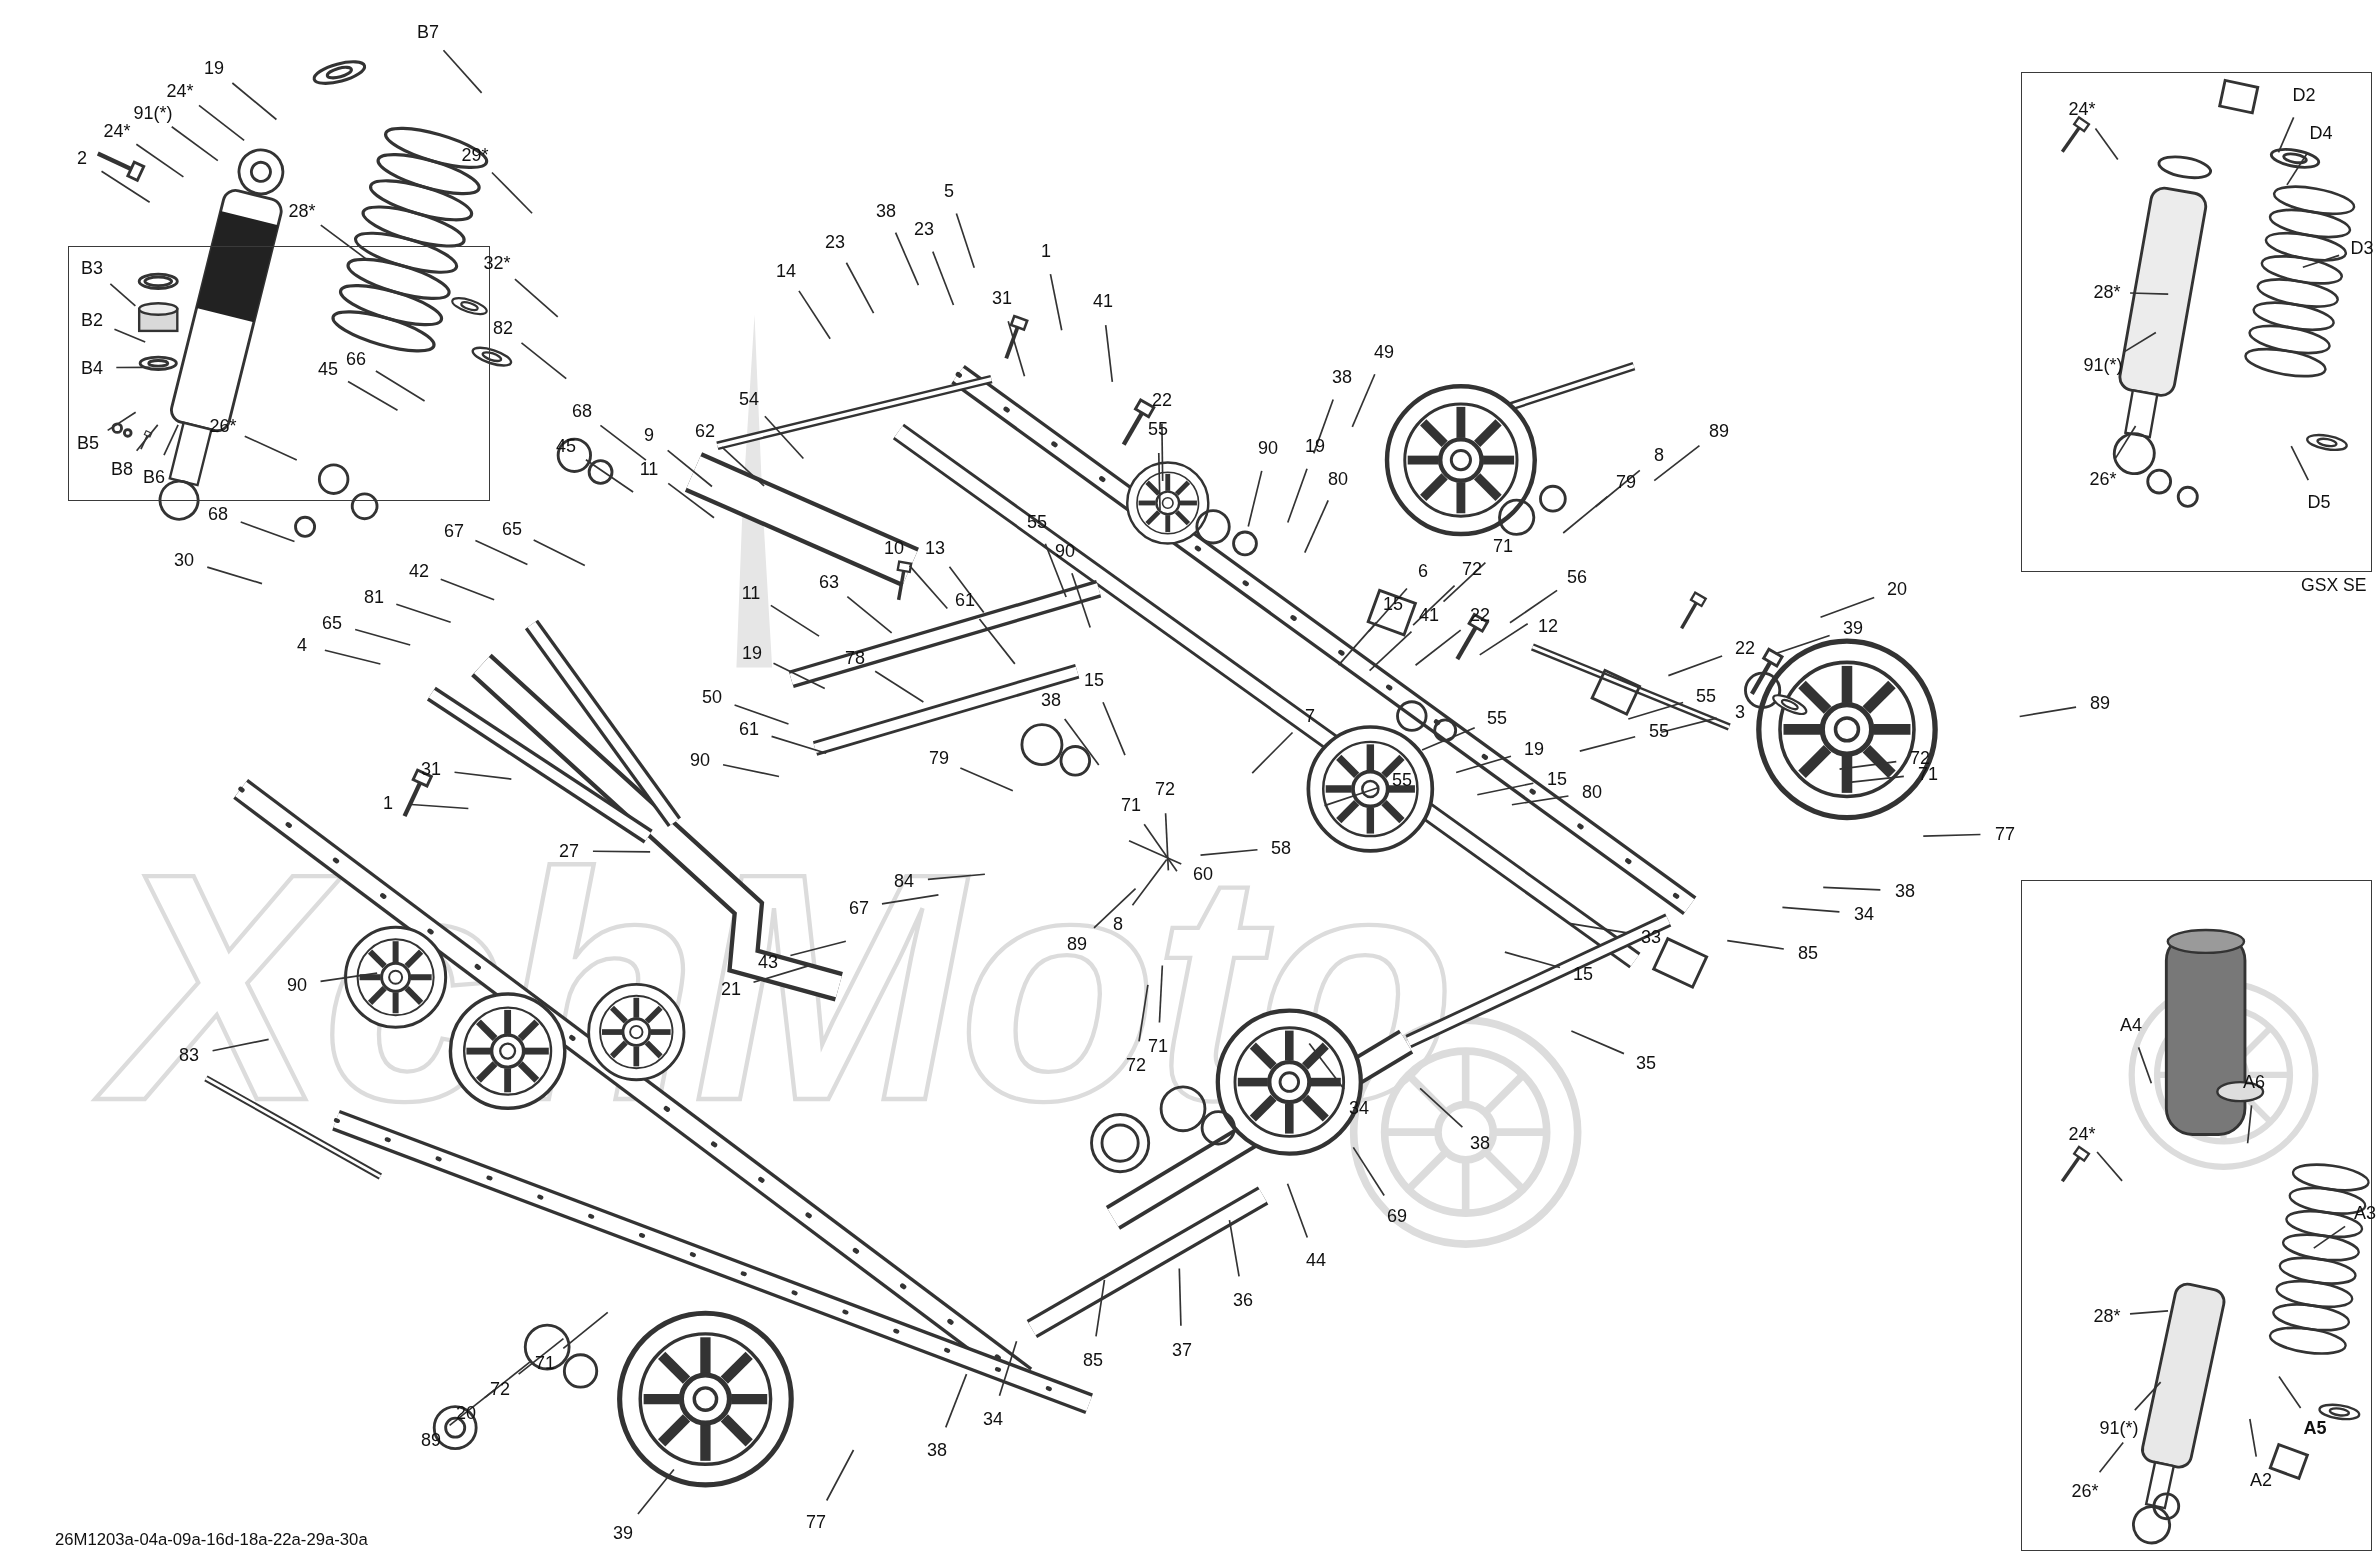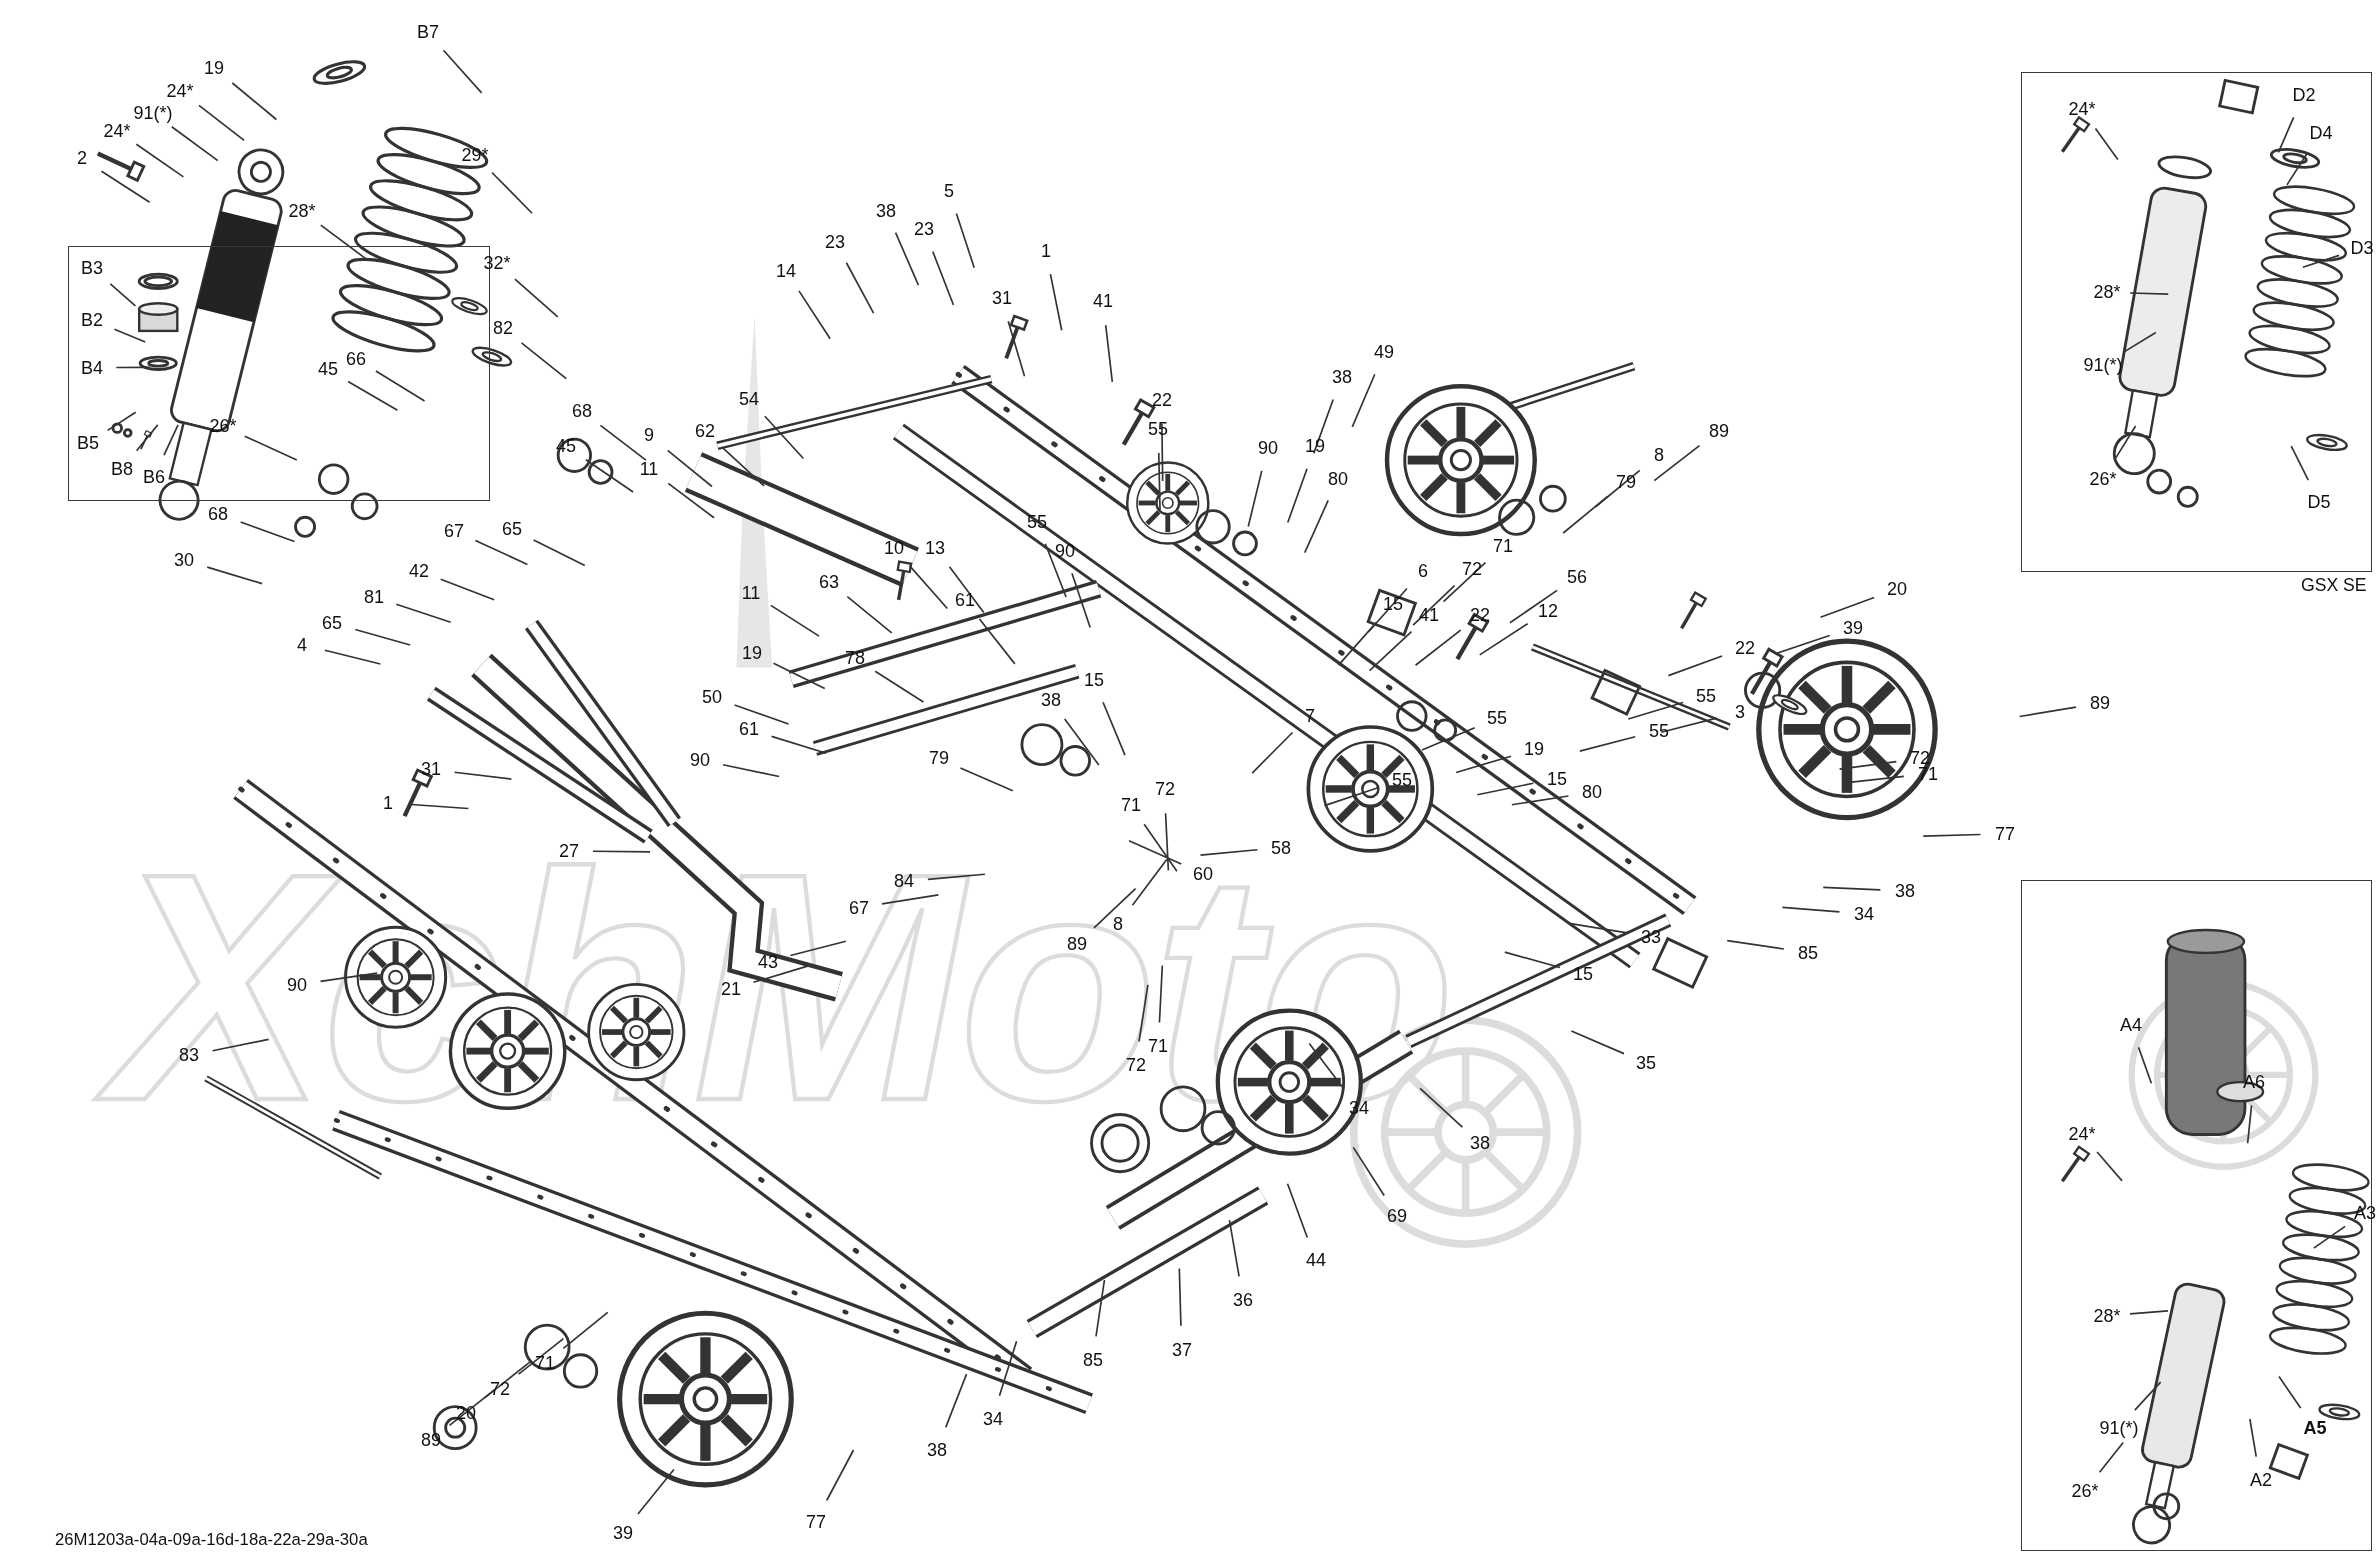--- a/index.html
+++ b/index.html
@@ -467,21 +467,21 @@
       <div class="callout" style="left: 1719px; top: 431px;">89</div>
       <div class="callout" style="left: 1626px; top: 482px;">79</div>
       <div class="callout" style="left: 1659px; top: 455px;">8</div>
       <div class="callout" style="left: 1503px; top: 546px;">71</div>
       <div class="callout" style="left: 1472px; top: 569px;">72</div>
       <div class="callout" style="left: 1423px; top: 571px;">6</div>
       <div class="callout" style="left: 1577px; top: 577px;">56</div>
       <div class="callout" style="left: 1393px; top: 604px;">15</div>
       <div class="callout" style="left: 1429px; top: 615px;">41</div>
       <div class="callout" style="left: 1480px; top: 615px;">22</div>
-      <div class="callout" style="left: 1548px; top: 611px;">12</div>
+      <div class="callout" style="left: 1548px; top: 626px;">12</div>
       <div class="callout" style="left: 1745px; top: 648px;">22</div>
       <div class="callout" style="left: 1853px; top: 628px;">39</div>
       <div class="callout" style="left: 1897px; top: 589px;">20</div>
       <div class="callout" style="left: 2100px; top: 703px;">89</div>
       <div class="callout" style="left: 1706px; top: 696px;">55</div>
       <div class="callout" style="left: 1659px; top: 731px;">55</div>
       <div class="callout" style="left: 1740px; top: 712px;">3</div>
       <div class="callout" style="left: 1534px; top: 749px;">19</div>
       <div class="callout" style="left: 1497px; top: 718px;">55</div>
       <div class="callout" style="left: 1928px; top: 774px;">71</div>

